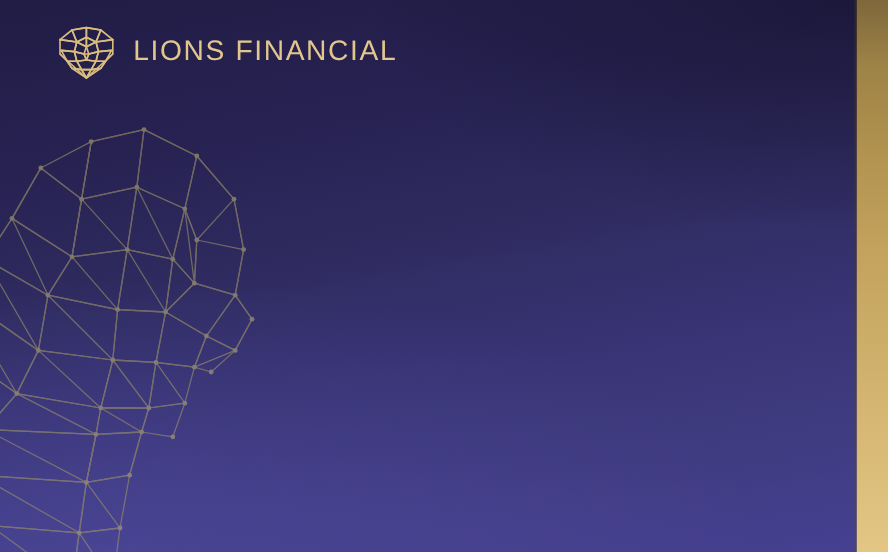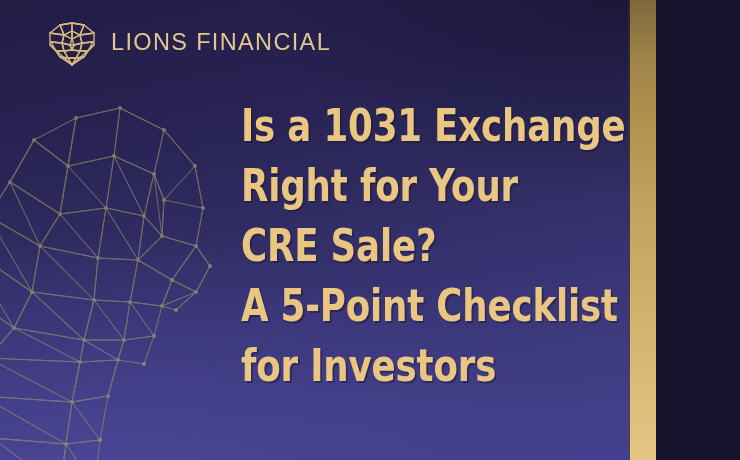--- a/index.html
+++ b/index.html
@@ -4,21 +4,21 @@
 <title>Lions Financial Social Card</title>
 <style>
   html, body {
     margin: 0;
     padding: 0;
     background: #15132b;
   }
 
   #card {
     position: relative;
-    width: 656px;
+    width: 740px;
     height: 460px;
     overflow: hidden;
     font-family: "Liberation Sans", "DejaVu Sans", sans-serif;
     
     background:
       linear-gradient(170deg,
         #221d45 0%,
         #262150 22%,
         #2e2a5e 42%,
         #383474 64%,
@@ -292,24 +292,17 @@
         </g>
         <g class="lm-dark">
           <ellipse cx="20.5" cy="23.5" rx="2.1" ry="1.5"></ellipse>
           <ellipse cx="31.5" cy="23.5" rx="2.1" ry="1.5"></ellipse>
         </g>
       </svg>
     </span>
     <span id="brand-name">LIONS FINANCIAL</span>
   </div>
 
-  <div id="headline">
-    <span class="hl-line">Is a 1031 Exchange</span>
-    <span class="hl-line">Right for Your</span>
-    <span class="hl-line">CRE Sale?</span>
-    <span class="hl-line">A 5-Point Checklist</span>
-    <span class="hl-line">for Investors</span>
-  </div>
 
   <div id="stripe-edge"></div>
   <div id="gold-stripe"></div>
 
 </div>
 
 </body></html>

